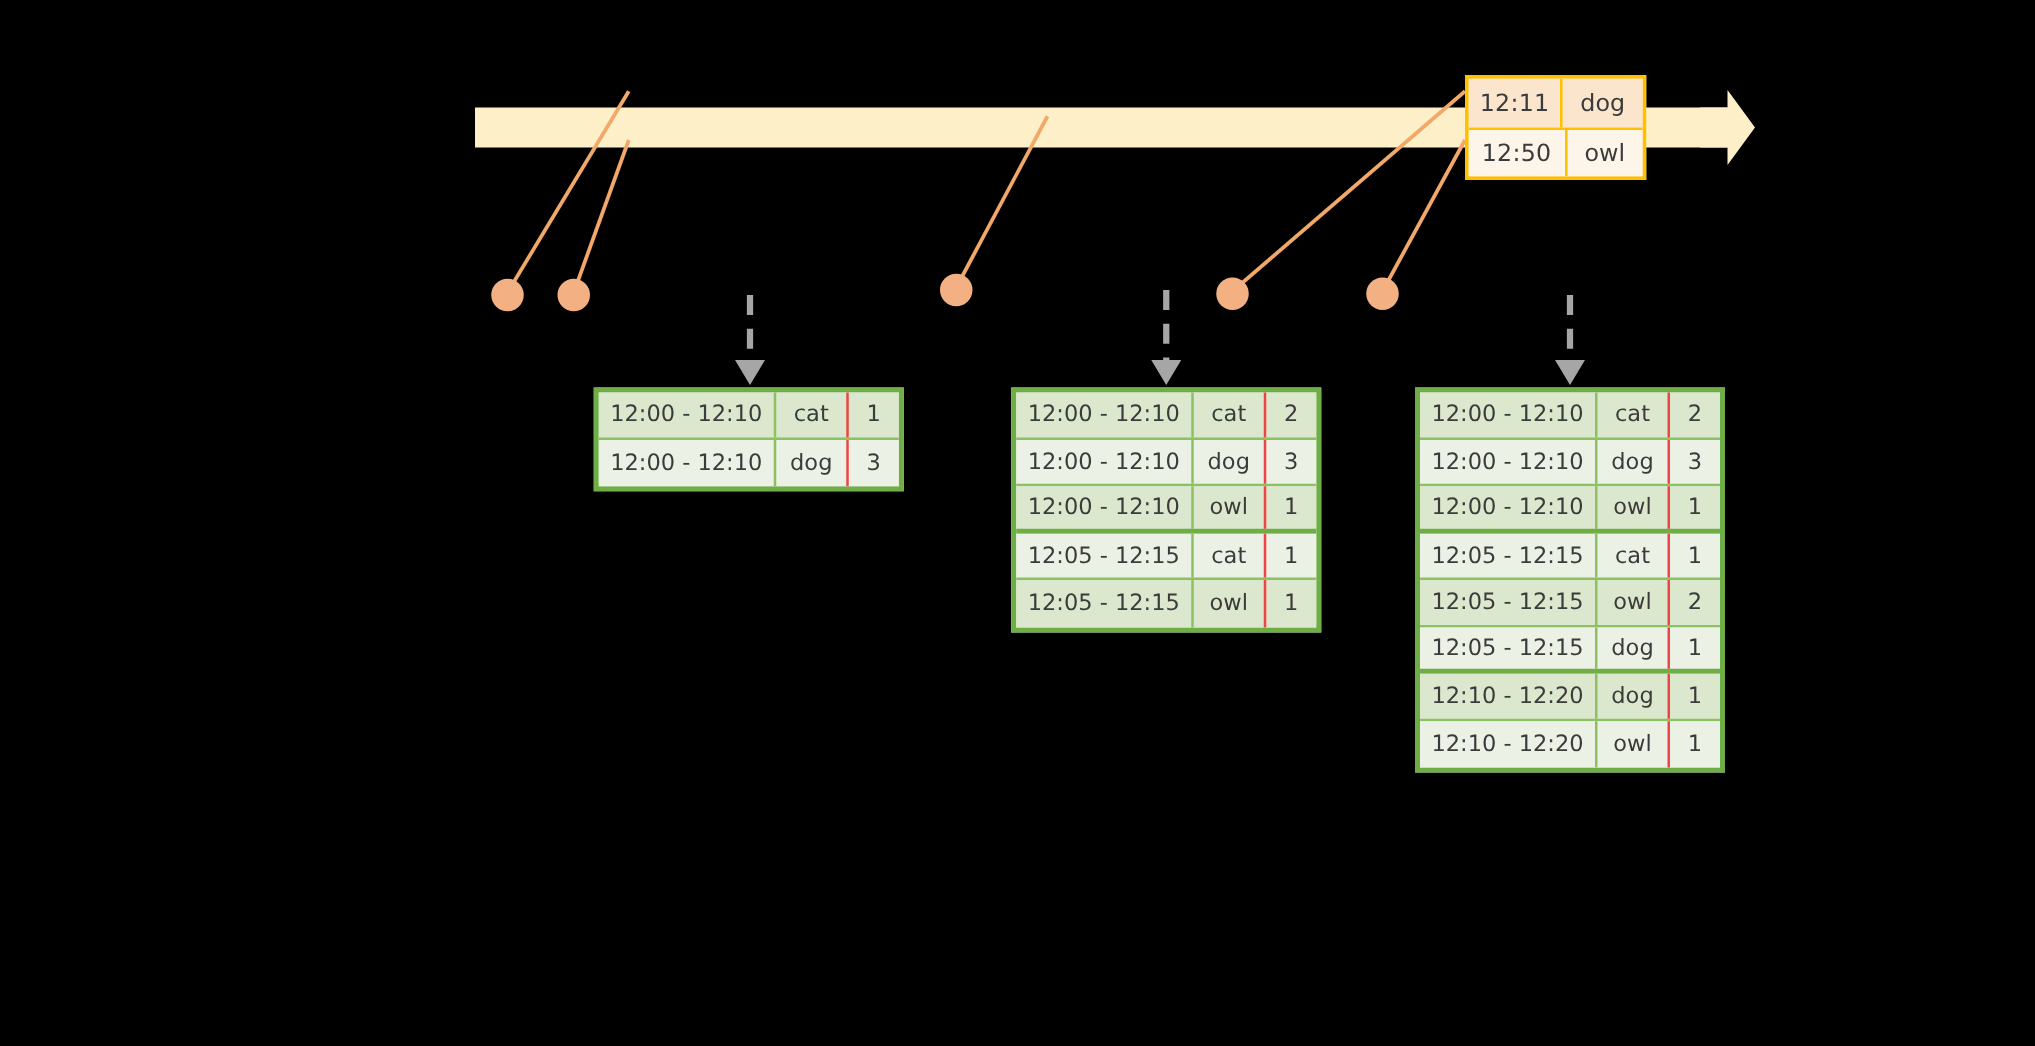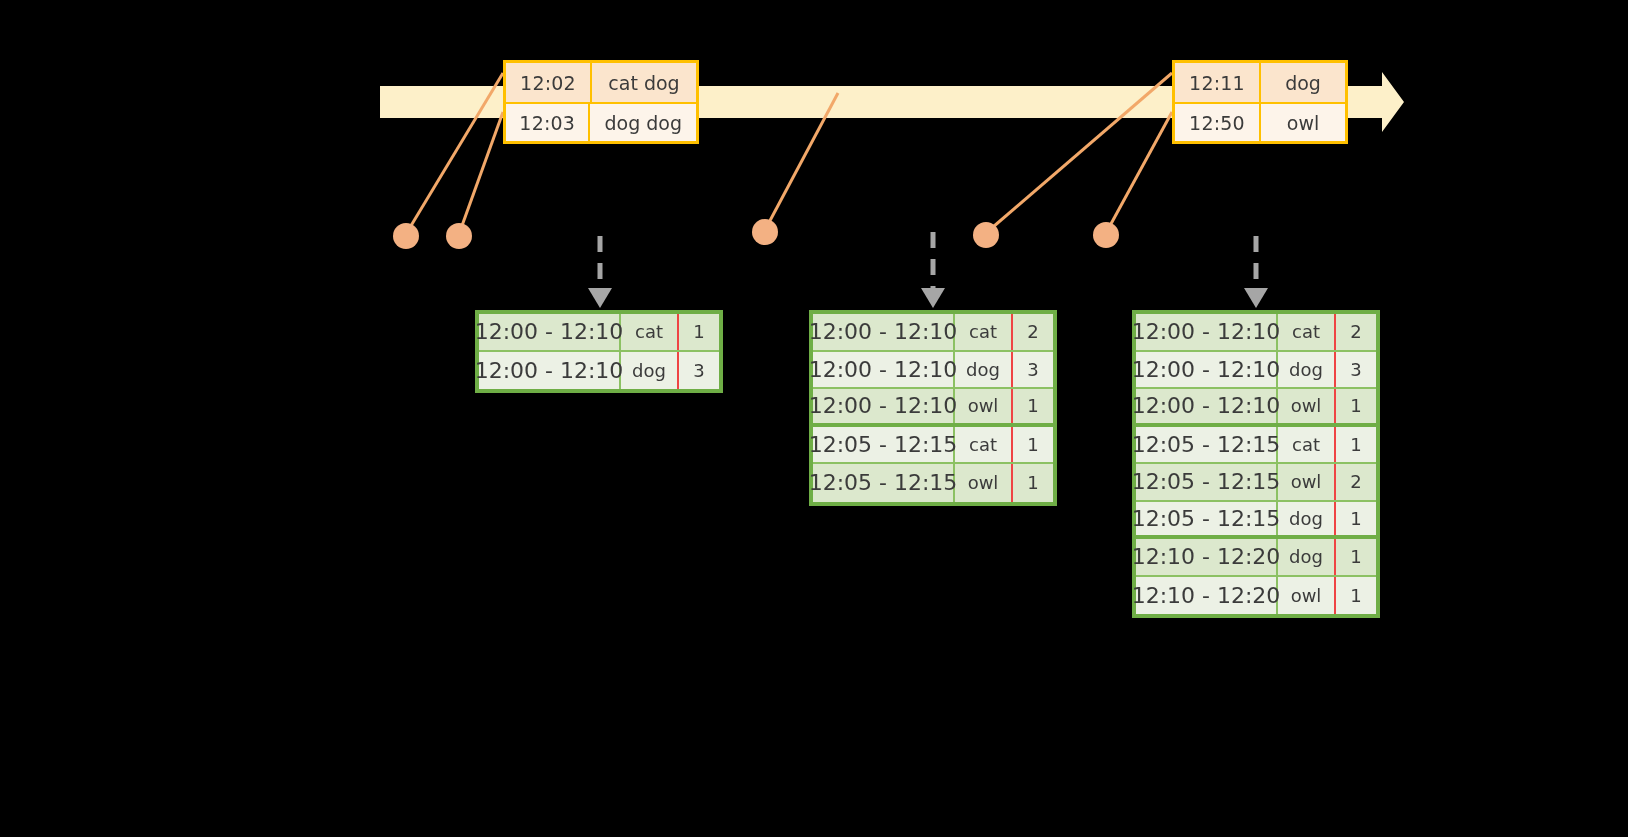--- a/index.html
+++ b/index.html
@@ -78,21 +78,21 @@
   .tbl-row:last-child { border-bottom: none; }
   .tbl-row.shade-a { background: #DCE8CD; }
   .tbl-row.shade-b { background: #ECF1E5; }
   .tbl-row.group-end { border-bottom: 4px solid #6FAE46; }
   .cell-window {
     box-sizing: border-box;
     border-right: 2px solid #8CC163;
     display: flex;
     align-items: center;
     justify-content: center;
-    font-size: 22px;
+    font-size: 18px;
     color: #3b3b3b;
     white-space: nowrap;
   }
   .cell-key {
     box-sizing: border-box;
     border-right: 2px solid #ef4444;
     display: flex;
     align-items: center;
     justify-content: center;
     font-size: 18px;
@@ -162,33 +162,23 @@
         <line x1="933" y1="232" x2="933" y2="288" stroke-dasharray="16 11"></line>
         <polygon points="921,288 945,288 933,308" stroke="none"></polygon>
       </g>
       <g>
         <line x1="1256" y1="236" x2="1256" y2="288" stroke-dasharray="16 11"></line>
         <polygon points="1244,288 1268,288 1256,308" stroke="none"></polygon>
       </g>
     </g>
   </svg>
 
-  <div class="event-box" id="event-group-1" style="left:503px; top:60px; width:196px;">
-    <div class="event-row alt">
-      <div class="event-time">12:02</div>
-      <div class="event-payload">cat dog</div>
-    </div>
-    <div class="event-row plain">
-      <div class="event-time">12:03</div>
-      <div class="event-payload">dog dog</div>
-    </div>
-  </div>
-
-
-  <div class="event-box" id="event-group-3" style="left:1172px; top:60px; width:176px;">
+
+
+  <div class="event-box" id="event-group-3" style="left:1172px; top:60px; width:145px;">
     <div class="event-row alt">
       <div class="event-time">12:11</div>
       <div class="event-payload">dog</div>
     </div>
     <div class="event-row plain">
       <div class="event-time">12:50</div>
       <div class="event-payload">owl</div>
     </div>
   </div>
 

